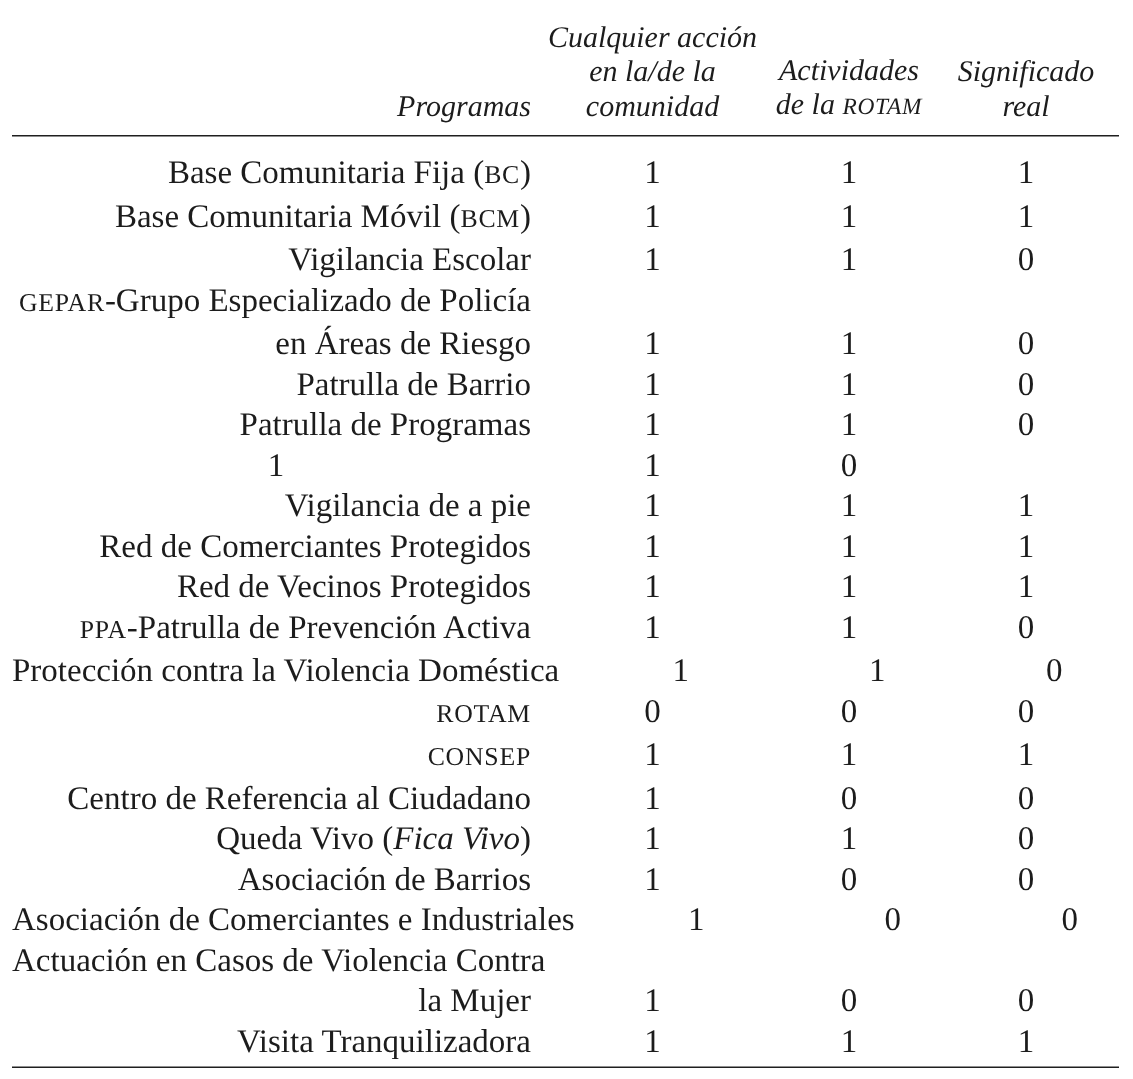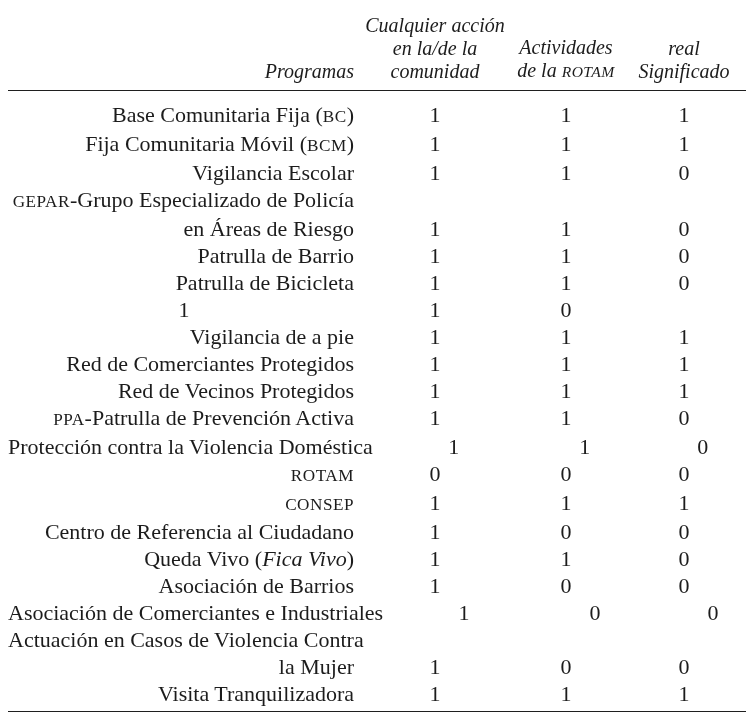--- a/index.html
+++ b/index.html
@@ -74,34 +74,34 @@
     <div class="cell num-col">
         <div class="hline"><span>Cualquier acción</span></div>
         <div class="hline"><span>en la/de la</span></div>
         <div class="hline"><span>comunidad</span></div>
       </div>
     <div class="cell num-col">
         <div class="hline"><span>Actividades</span></div>
         <div class="hline"><span>de la </span><span class="sc">ROTAM</span></div>
       </div>
     <div class="cell num-col">
+        <div class="hline"><span>Significado</span></div>
         <div class="hline"><span>real</span></div>
-        <div class="hline"><span>Significado</span></div>
       </div>
   </div>
   <div class="rule"></div>
   <div class="tbody">
       <div class="row">
         <div class="cell label-col"><span>Base Comunitaria Fija (</span><span class="sc">BC</span><span>)</span></div>
         <div class="cell num-col">1</div>
         <div class="cell num-col">1</div>
         <div class="cell num-col">1</div>
       </div>
       <div class="row">
-        <div class="cell label-col"><span>Fija Comunitaria Móvil (</span><span class="sc">BCM</span><span>)</span></div>
+        <div class="cell label-col"><span>Base Comunitaria Móvil (</span><span class="sc">BCM</span><span>)</span></div>
         <div class="cell num-col">1</div>
         <div class="cell num-col">1</div>
         <div class="cell num-col">1</div>
       </div>
       <div class="row">
         <div class="cell label-col"><span>Vigilancia Escolar</span></div>
         <div class="cell num-col">1</div>
         <div class="cell num-col">1</div>
         <div class="cell num-col">0</div>
       </div>
@@ -117,21 +117,21 @@
         <div class="cell num-col">1</div>
         <div class="cell num-col">0</div>
       </div>
       <div class="row">
         <div class="cell label-col"><span>Patrulla de Barrio</span></div>
         <div class="cell num-col">1</div>
         <div class="cell num-col">1</div>
         <div class="cell num-col">0</div>
       </div>
       <div class="row">
-        <div class="cell label-col"><span>Patrulla de Bicicleta</span></div>
+        <div class="cell label-col"><span>Patrulla de Programas</span></div>
         <div class="cell num-col">1</div>
         <div class="cell num-col">1</div>
         <div class="cell num-col">0</div>
       </div>
       <div class="row">
         <div class="cell num-col">1</div>
         <div class="cell num-col">1</div>
         <div class="cell num-col">0</div>
       </div>
       <div class="row">

